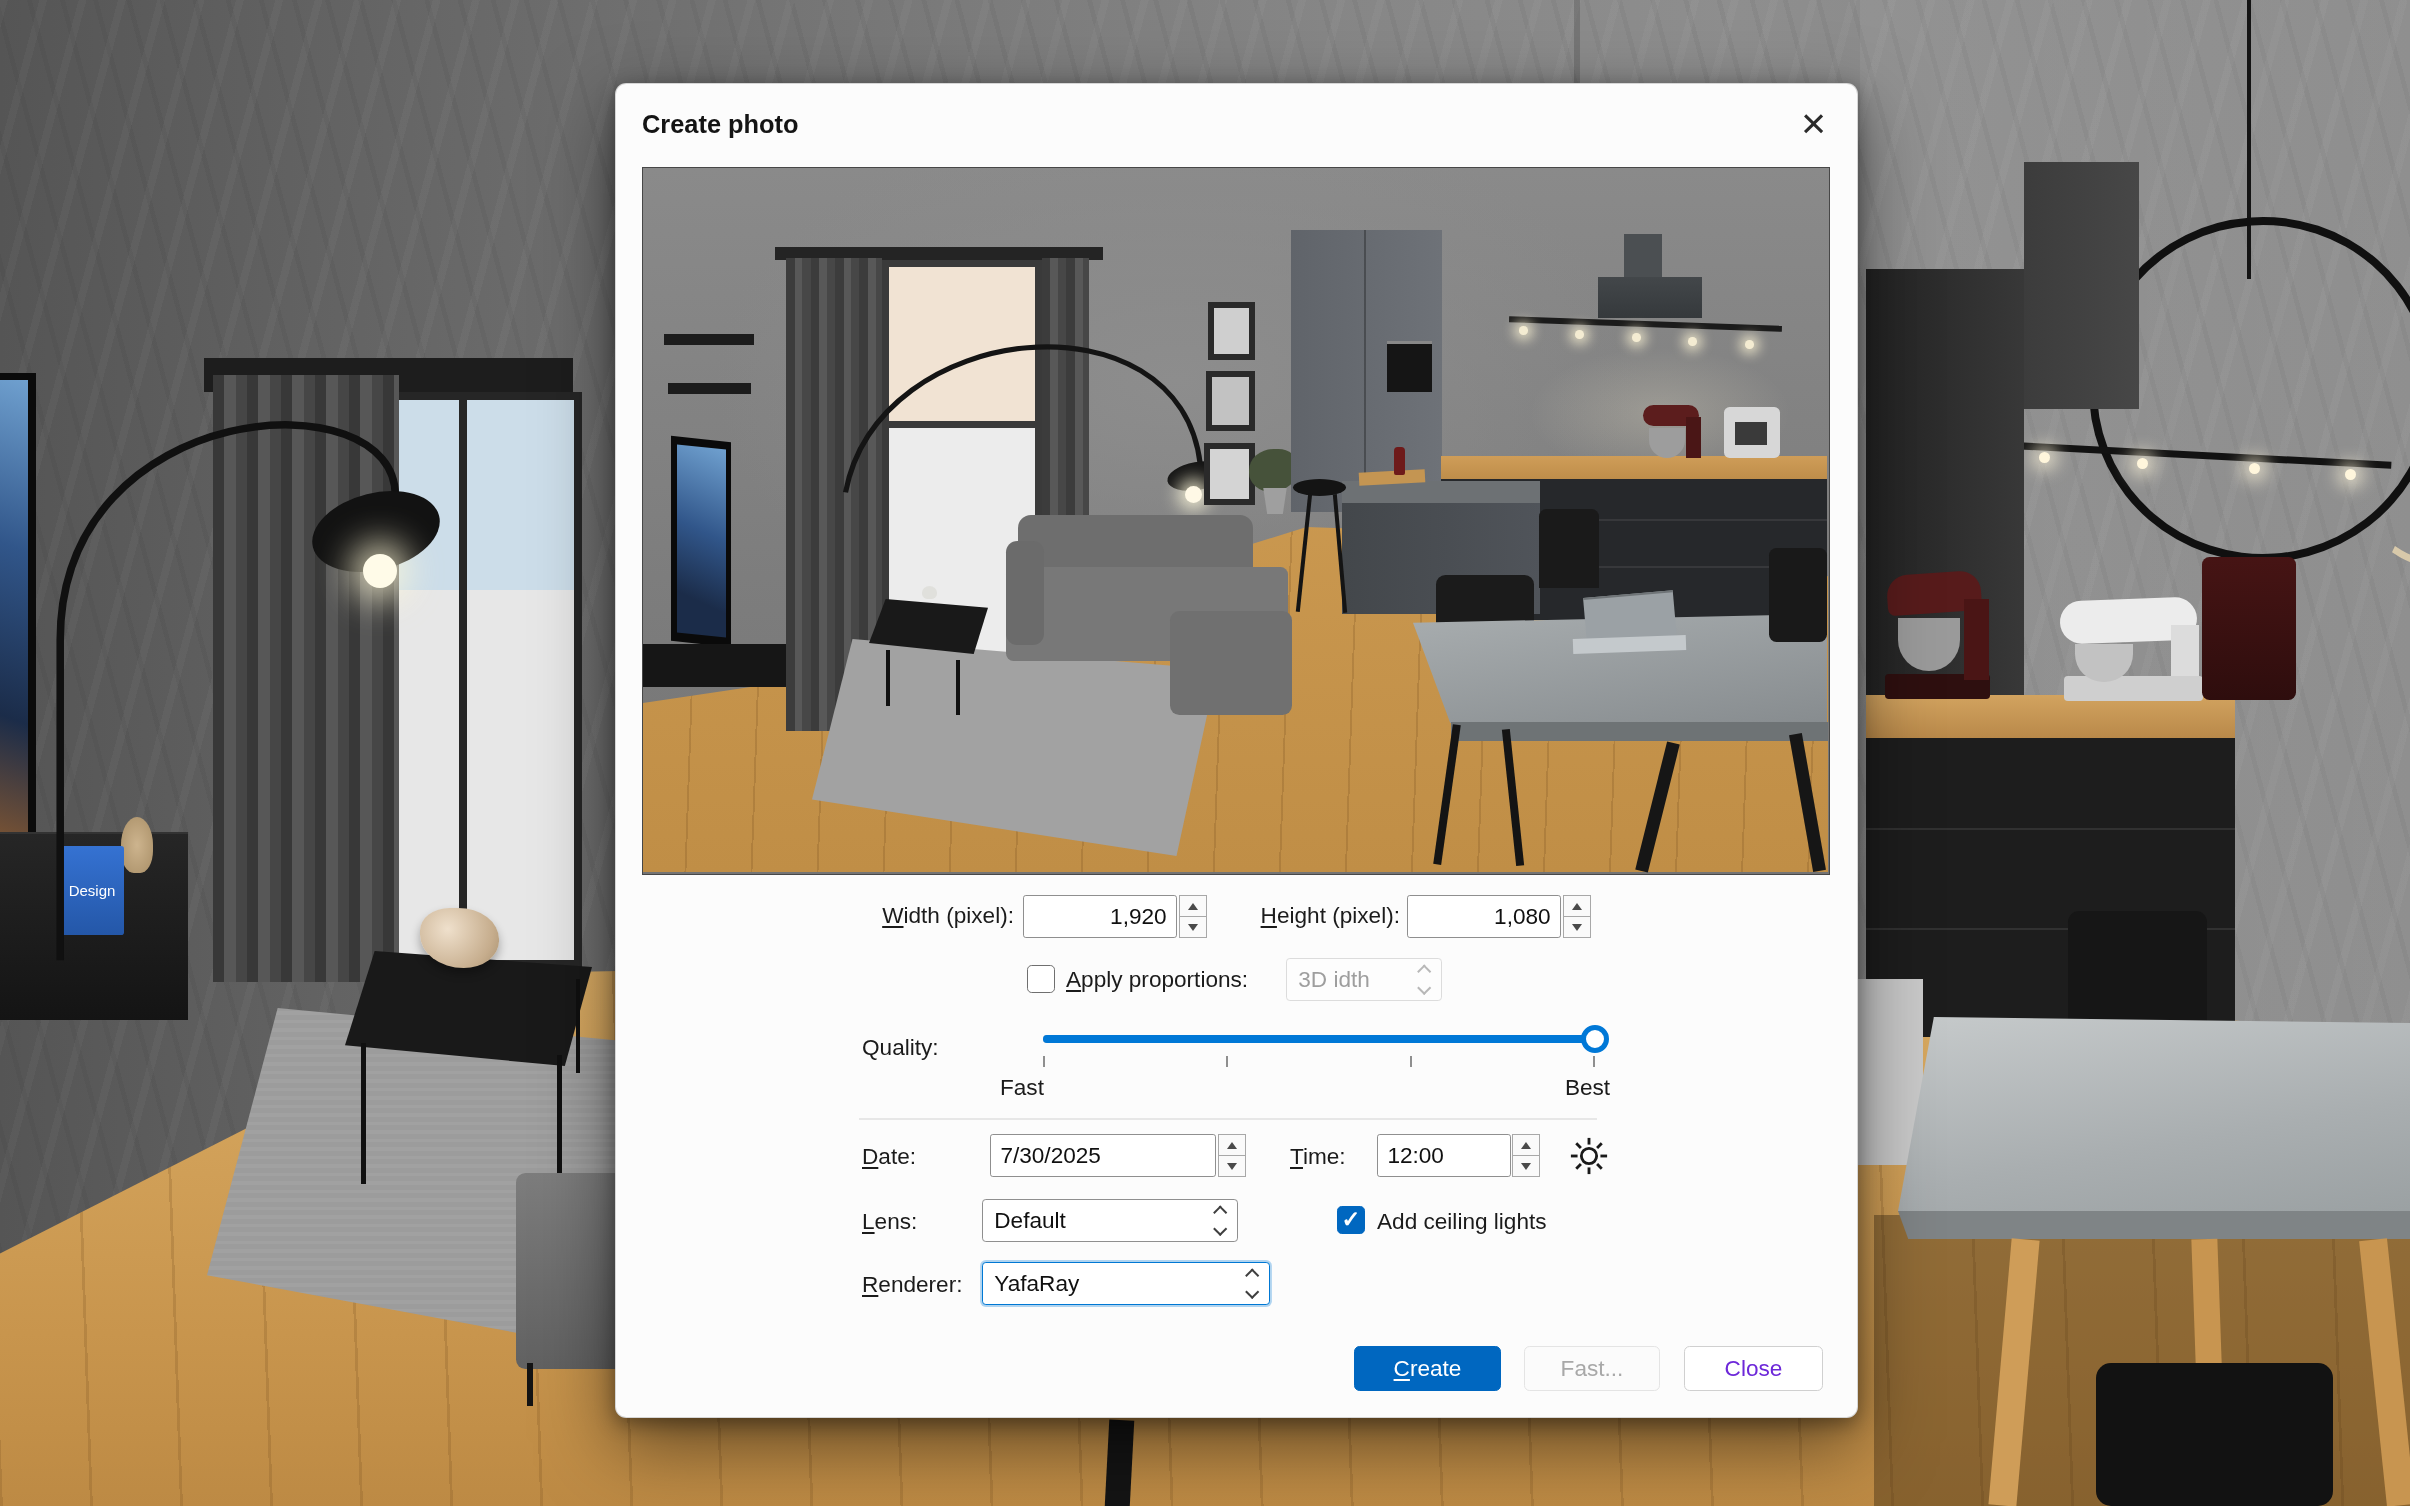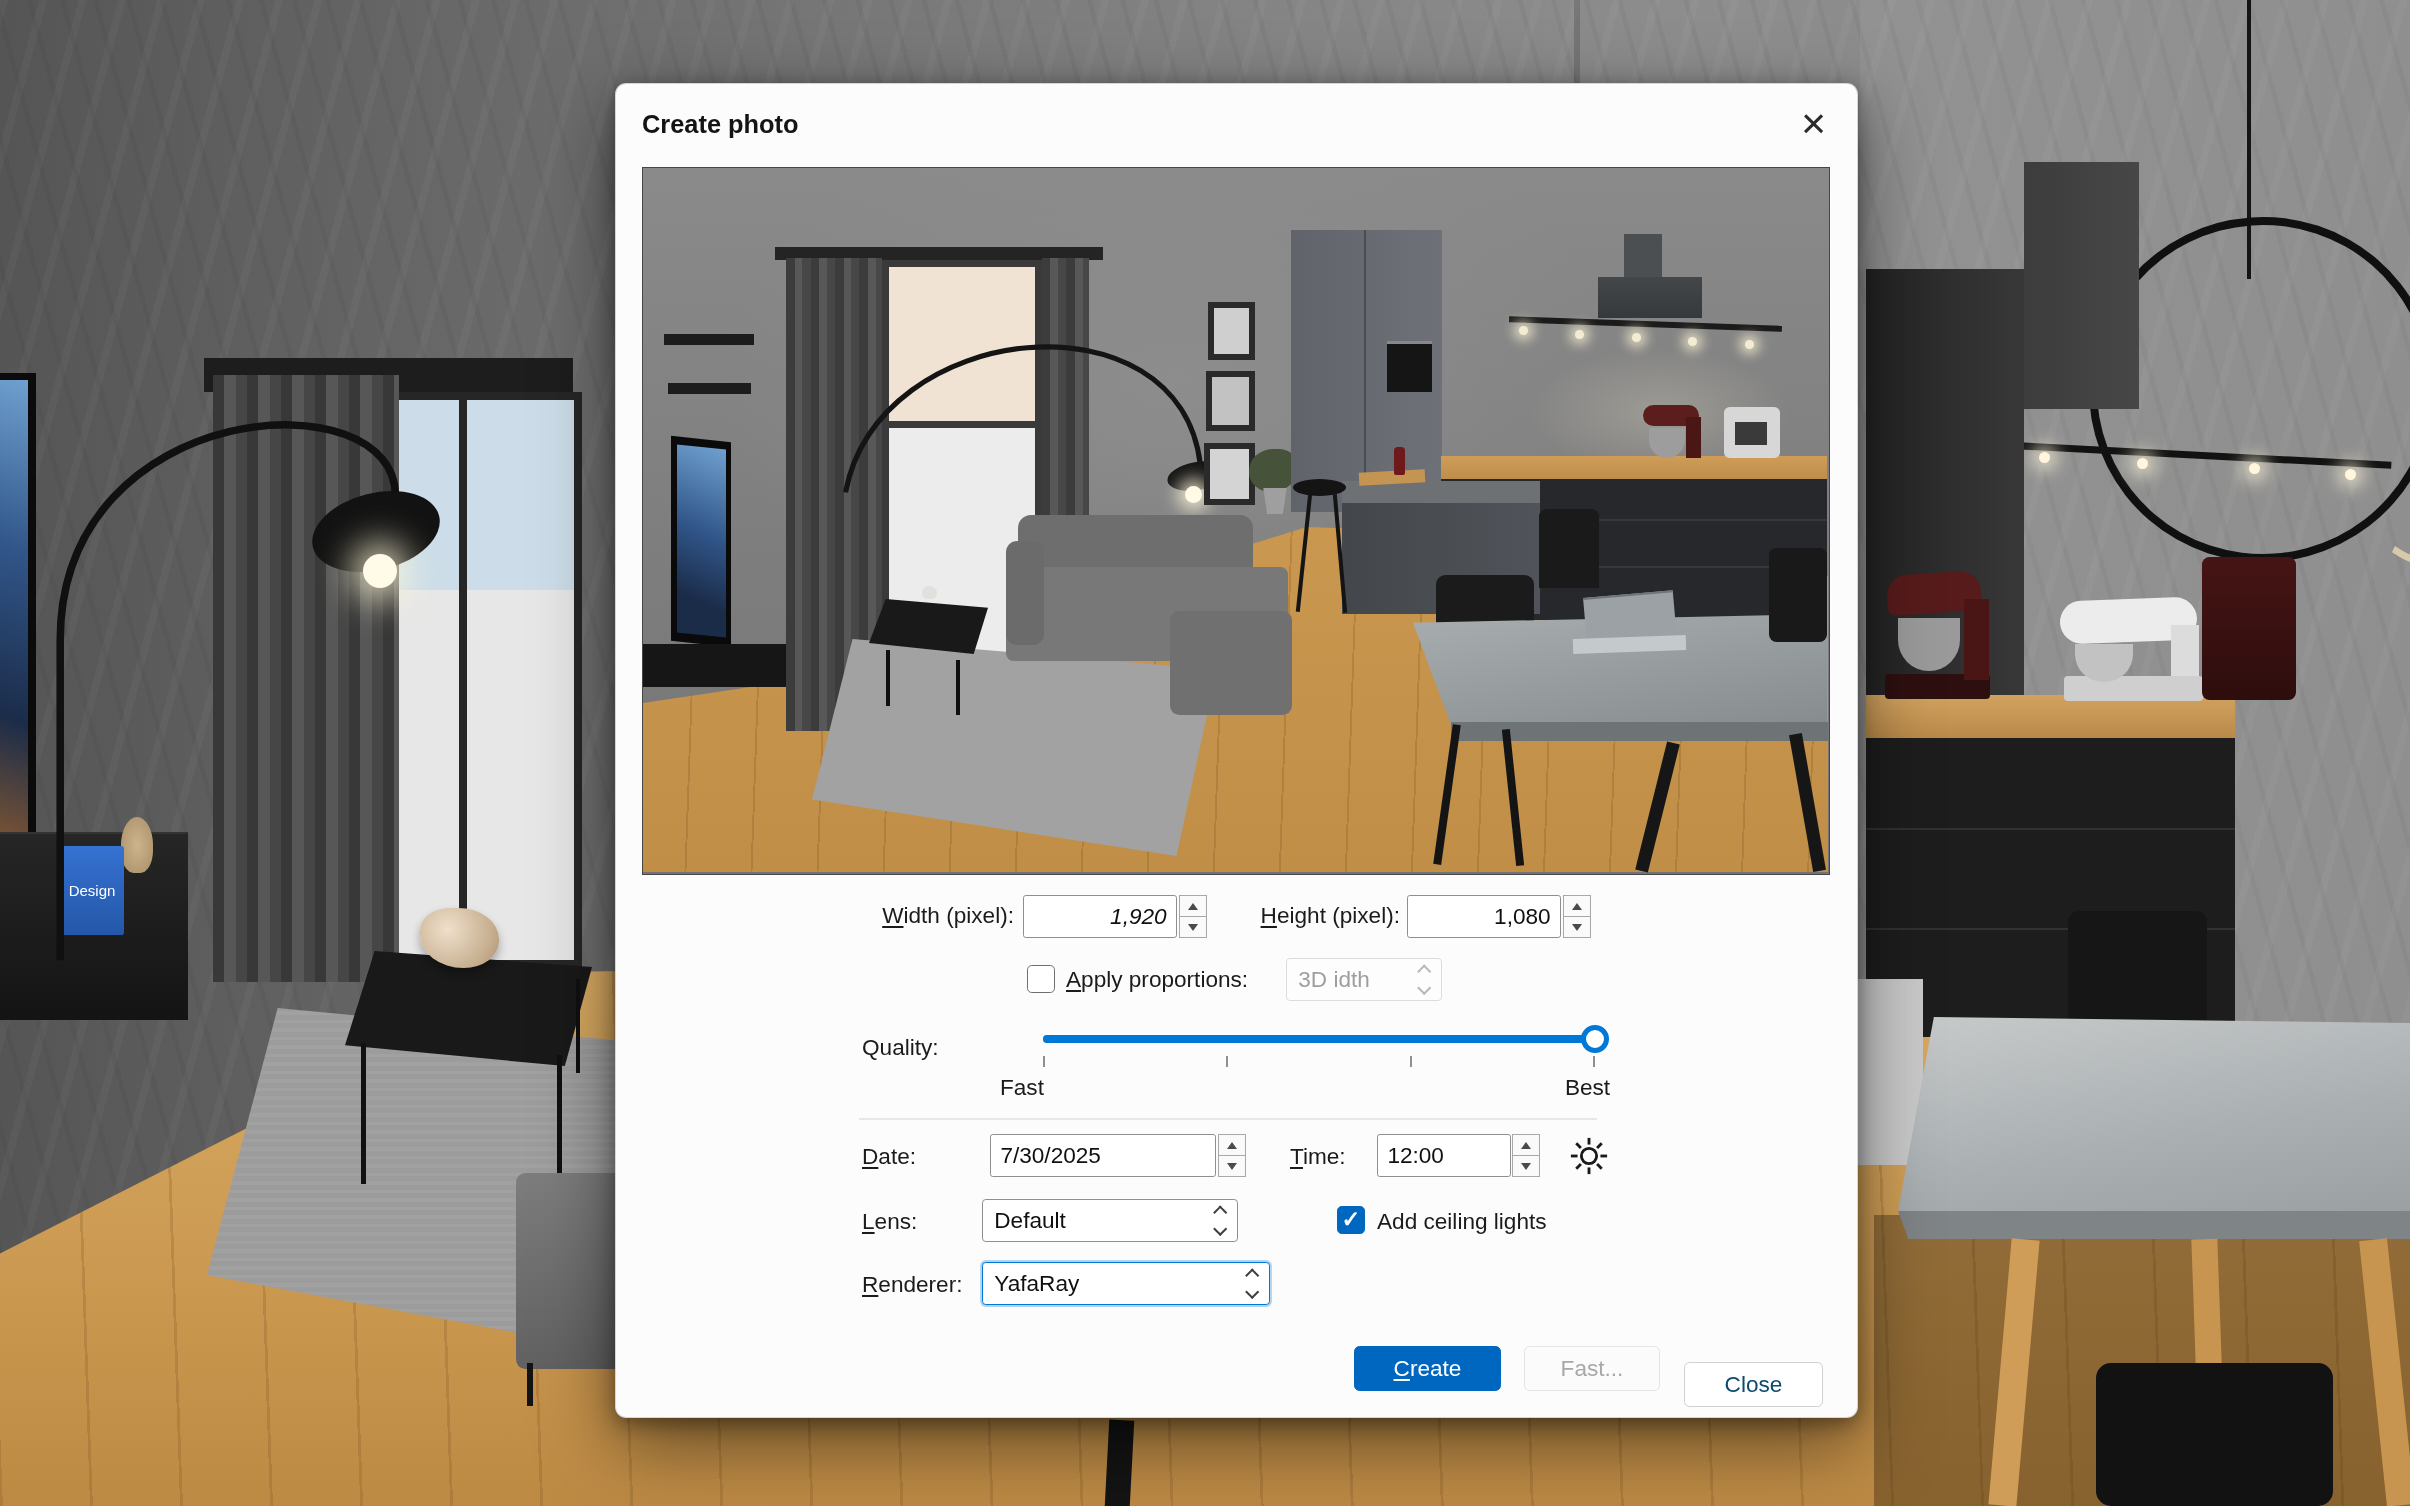--- a/index.html
+++ b/index.html
@@ -46,21 +46,21 @@
   .checkbox.checked .mark { display:block; }
   .slider-track { position:absolute; left:427px; top:951px; width:552px; height:7.5px; background:#c9c9c9; border-radius:3.8px; }
   .slider-fill { position:absolute; left:0; top:0; height:7.5px; background:#0078d7; border-radius:3.8px; }
   .slider-handle { position:absolute; top:-10.4px; left:calc(100% - 14px); width:28px; height:28px; border-radius:50%;
                    background:#fff; border:5.6px solid #0078d7; }
   .tick { position:absolute; width:1.9px; height:11.3px; background:#8f8f8f; top:972px; }
   .btn { position:absolute; height:45px; border-radius:5.6px; font-size:22.6px; display:flex;
          align-items:center; justify-content:center; white-space:nowrap; cursor:default; }
   .btn.primary { background:#0067c0; border:0.9px solid #0067c0; color:#fff; }
   .btn.disabledb { background:#fbfbfb; border:0.9px solid #e4e4e4; color:#a8a8a8; }
-  .btn.normal { background:#fff; border:0.9px solid #d0d0d0; color:#0c4a6e;margin-top:16px; }
+  .btn.normal { background:#fff; border:0.9px solid #d0d0d0; color:#6d28d9; }
   .sun { position:absolute; }
 </style>
 </head>
 <body>
 
 <div id="screen">
 
   <div class="s" style="left:0;top:0;width:2411px;height:1507px;">
     <div class="s" style="left:0;top:0;width:2411px;height:1507px;background:repeating-linear-gradient(105deg,rgba(255,255,255,.03) 0 7.5px,transparent 7.5px 38px),repeating-linear-gradient(75deg,rgba(0,0,0,.04) 0 4.7px,transparent 4.7px 32px);"></div>
     <div class="s" style="left:1574px;top:0;width:5.6px;height:1507px;background:linear-gradient(rgba(0,0,0,.16),rgba(0,0,0,.08));"></div>
@@ -221,21 +221,21 @@
       <div class="s" style="left:942px;top:426px;width:90px;height:49px;background:#9ba1a5;border-top:2.8px solid #6f7477;transform:rotate(-5deg);"></div>
       <div class="s" style="left:930px;top:469px;width:113px;height:15px;background:#c4c9cc;transform:rotate(-2deg);"></div>
       <div class="s" style="left:800px;top:556px;width:7.5px;height:141px;background:#141414;transform:rotate(8deg);"></div>
       <div class="s" style="left:866px;top:561px;width:7.5px;height:137px;background:#141414;transform:rotate(-6deg);"></div>
       <div class="s" style="left:1126px;top:380px;width:58px;height:94px;background:#191919;border-radius:7.5px;"></div>
       <div class="s" style="left:1008px;top:573px;width:13px;height:132px;background:#161616;transform:rotate(14deg);"></div>
       <div class="s" style="left:1158px;top:565px;width:13px;height:139px;background:#161616;transform:rotate(-10deg);"></div>
     </div>
 
     <div class="dlg-label" style="left:240px;top:819px;width:158px;text-align:right;"><span class="mn">W</span><span>idth (pixel):</span></div>
-    <input class="tfield num" style="left: 407px; top: 811px; width: 154px; font-style: italic;" readonly="" value="1,920">
+    <input class="tfield num" style="left: 407px; top: 811px; width: 154px;" readonly="" value="1,920">
     <div class="spin" style="left:563px;top:811px;">
       <div class="sb">
           <span class="tri-up"></span>
         </div>
       <div class="sb">
           <span class="tri-down"></span>
         </div>
     </div>
     <div class="dlg-label" style="left:618px;top:819px;width:166px;text-align:right;"><span class="mn">H</span><span>eight (pixel):</span></div>
     <input class="tfield num" style="left: 791px; top: 811px; width: 154px;" readonly="" value="1,080">

